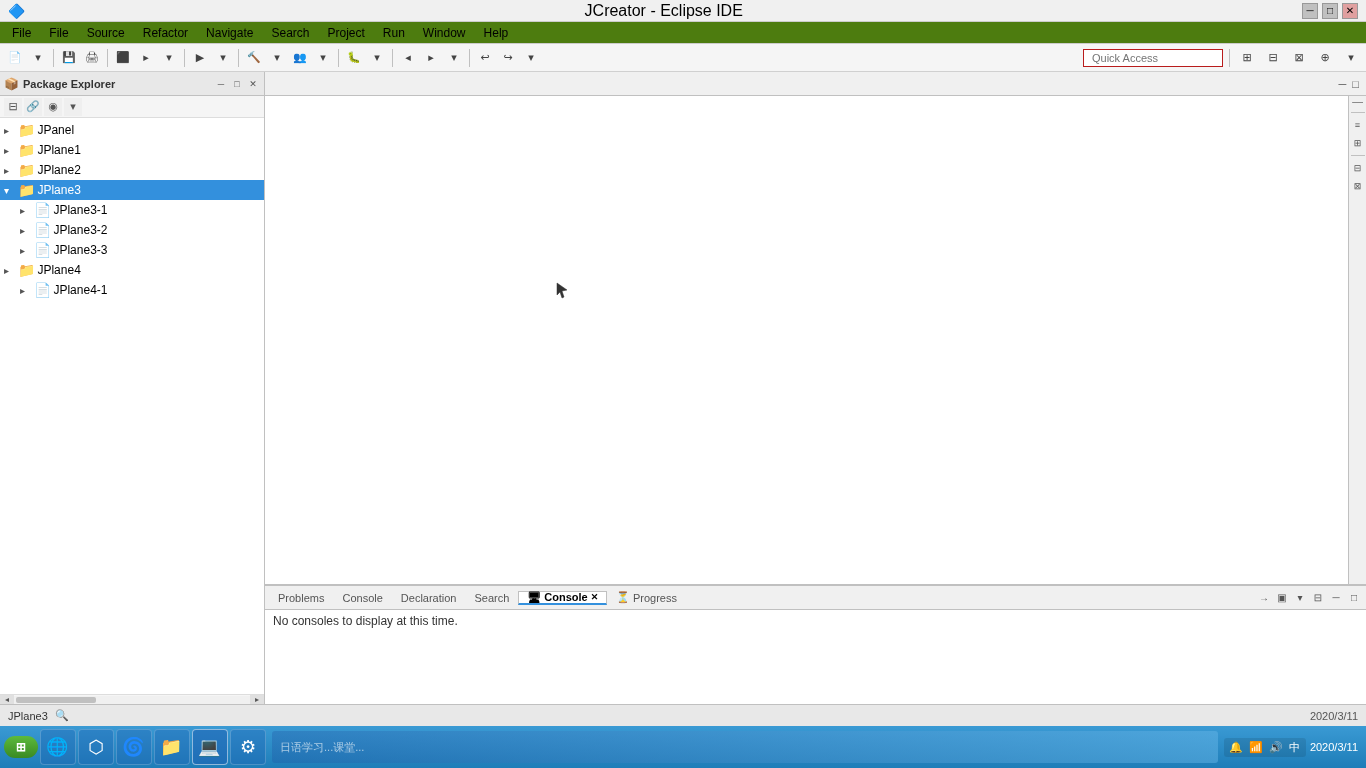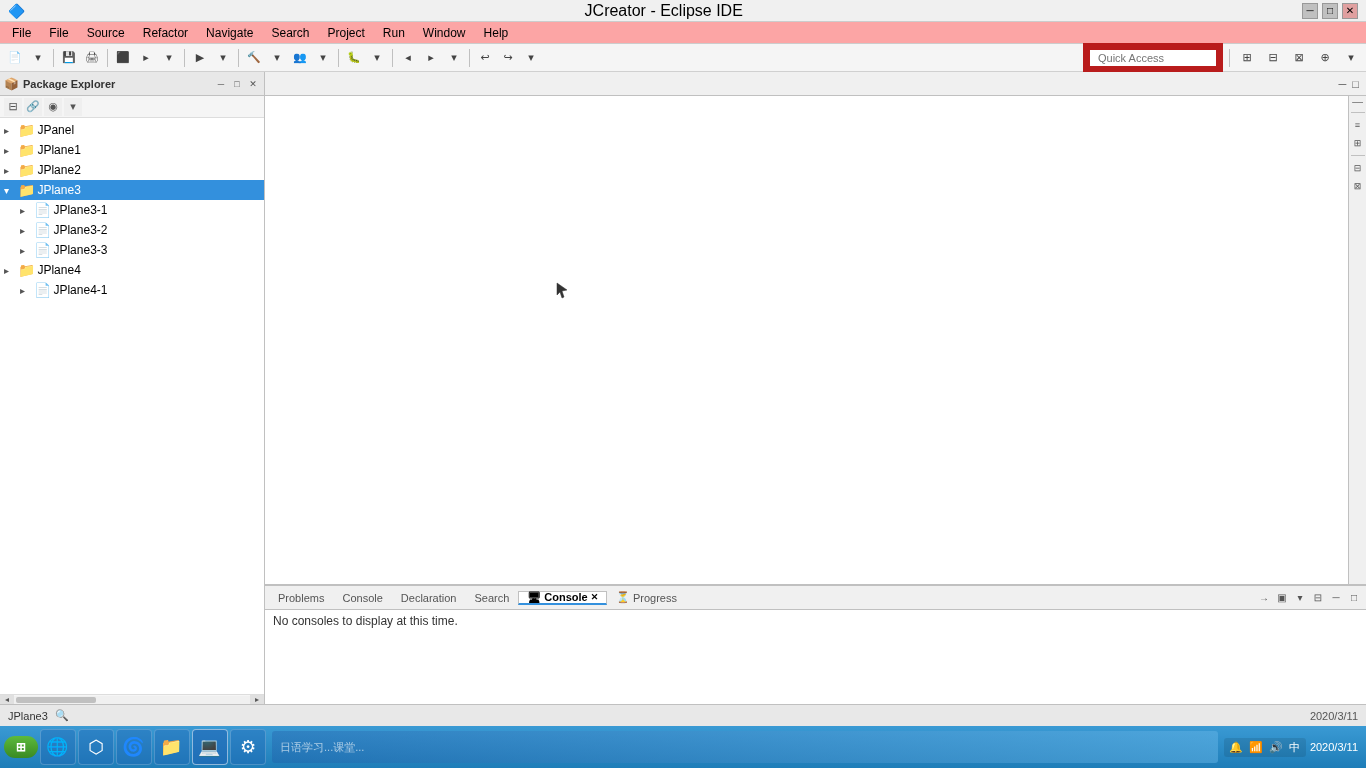--- a/index.html
+++ b/index.html
@@ -42,21 +42,21 @@
       font-size: 10px;
       display: flex;
       align-items: center;
       justify-content: center;
       cursor: pointer;
     }
     #title-bar .win-btn.close { background: #e0a0a0; }
 
     
     #menu-bar {
-      background: #fca5a5;
+      background: #4d7c0f;
       height: 22px;
       display: flex;
       align-items: center;
       padding: 0 4px;
       border-bottom: 1px solid #ccc;
       gap: 2px;
     }
     .menu-item {
       padding: 2px 8px;
       font-size: 12px;
@@ -89,21 +89,21 @@
     .tb-sep {
       width: 1px;
       height: 18px;
       background: #c0c0c0;
       margin: 0 2px;
     }
     .tb-group { display: flex; align-items: center; gap: 1px; }
     .quick-access {
       margin-left: auto;
       background: white;
-      border: 7px solid #b91c1c;
+      border: 1px solid #b91c1c;
       padding: 2px 8px;
       font-size: 11px;
       color: #888;
       cursor: text;
     }
 
     
     #main-area {
       display: flex;
       flex: 1;

